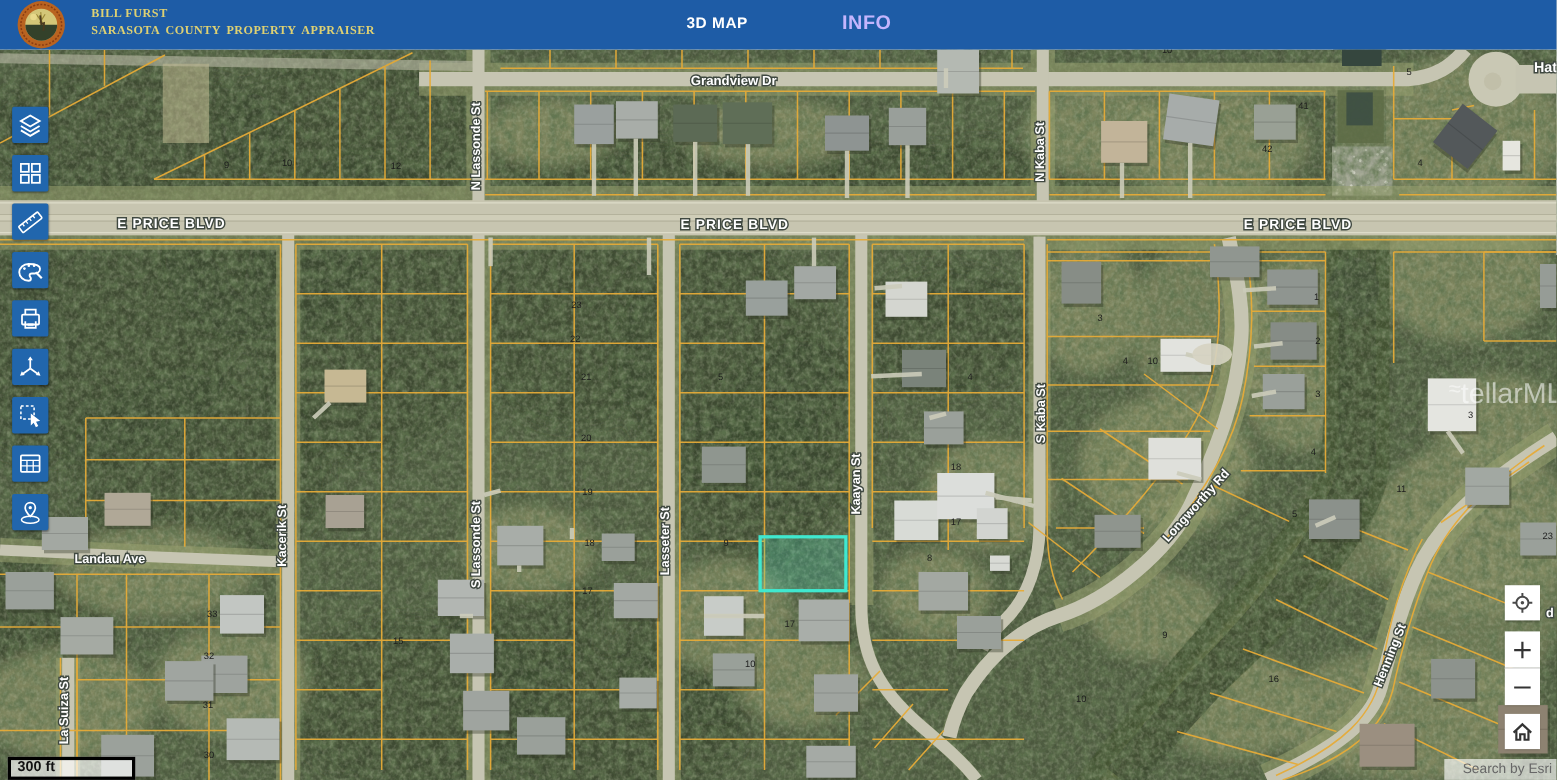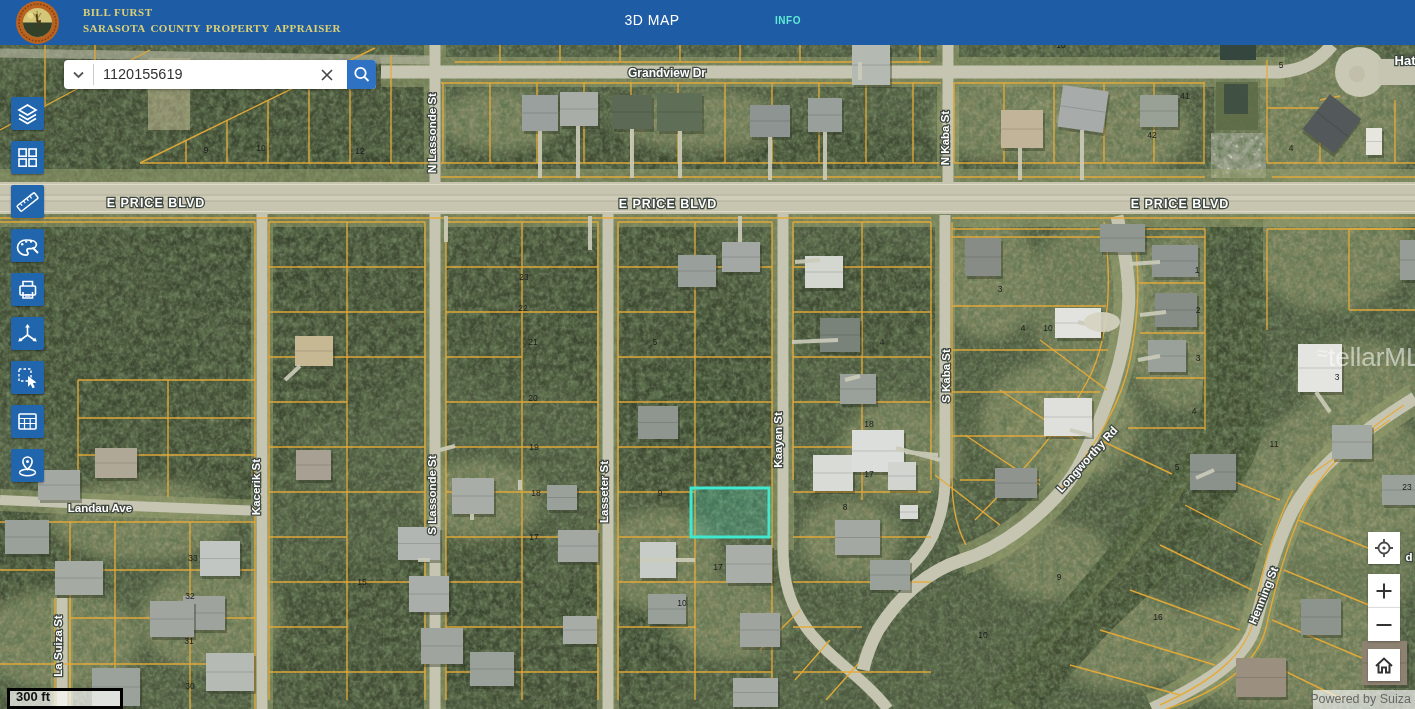--- a/index.html
+++ b/index.html
@@ -841,43 +841,25 @@
 <path d="M8,22.5 a14.5,14.5 0 0,0 29,0 Z" fill="#33412a"></path>
 <path d="M22,11 l1,10 M18,13 l6,8 M26,13 l-5,8" stroke="#9c8a3a" stroke-width="1.1" fill="none"></path>
 <circle cx="15.5" cy="15.5" r="3" fill="#e8d98a"></circle>
 <path d="M21.5,14 l1,8 l2.5,-1 l-0.5,7" stroke="#4a3a20" stroke-width="1.7" fill="none"></path>
       </svg>
 
 <div style="position:absolute;left:83px;top:6px;font-family:'Liberation Serif',serif;font-weight:bold;color:#ddd073;font-size:11px;letter-spacing:0.5px">BILL FURST</div>
 <div style="position:absolute;left:83px;top:22px;font-family:'Liberation Serif',serif;font-weight:bold;color:#ddd073;font-size:11px;letter-spacing:0.45px;word-spacing:2.2px">SARASOTA COUNTY PROPERTY APPRAISER</div>
 
 
-<div style="position:absolute;left:600px;top:4px;width:104px;height:32px;display:flex;align-items:center;justify-content:center;color:#fff;font-weight:normal;font-size:14px;letter-spacing:0.5px">3D MAP</div>
-
-<div style="position:absolute;left:750px;top:4px;width:76px;height:32px;display:flex;align-items:center;justify-content:center;color:#5eead4;font-weight:bold;font-size:10px;letter-spacing:0.5px">INFO</div>
+<div style="position:absolute;left:600px;top:4px;width:104px;height:32px;display:flex;align-items:center;justify-content:center;color:#fff;font-weight:bold;font-size:14px;letter-spacing:0.5px">3D MAP</div>
+
+<div style="position:absolute;left:750px;top:4px;width:76px;height:32px;display:flex;align-items:center;justify-content:center;color:#c4b5fd;font-weight:bold;font-size:18px;letter-spacing:0.5px">INFO</div>
 </div>
 
-<div style="position:absolute;left:64px;top:60px;width:312px;height:29px;background:#fff;border-radius:4px;box-shadow:0 1px 3px rgba(0,0,0,0.35)">
-
-<svg width="29" height="29" style="position:absolute;left:0;top:0" viewBox="0 0 29 29">
-        <path d="M10,12.5 L14.5,17 L19,12.5" stroke="#555" stroke-width="1.8" fill="none"></path>
-      </svg>
-<div style="position:absolute;left:29px;top:4px;height:21px;border-left:1px solid #ccc"></div>
-
-<div style="position:absolute;left:39px;top:6px;font-size:14.5px;color:#323232">1120155619</div>
-
-<svg width="16" height="16" style="position:absolute;left:255px;top:6.5px" viewBox="0 0 16 16">
-        <path d="M3,3 L13,13 M13,3 L3,13" stroke="#444" stroke-width="1.6"></path>
-      </svg>
-
-<div style="position:absolute;left:283px;top:0;width:29px;height:29px;background:#2f72c4;border-radius:0 4px 4px 0"><svg width="29" height="29" viewBox="0 0 29 29">
-          <circle cx="13.5" cy="13" r="5.2" stroke="#fff" stroke-width="1.8" fill="none"></circle>
-          <path d="M17.5,17 L21.5,21" stroke="#fff" stroke-width="1.8"></path>
-        </svg></div>
-</div>
 
 
 <div style="position:absolute;left:10.5px;top:96.5px;width:33px;height:33px;background:#2166ad;border-radius:2px;box-shadow:0 1px 2px rgba(0,0,0,0.4)"><svg width="33" height="33" viewBox="0 0 33 33">
         <path d="M16.5,8 L25,13 L16.5,18 L8,13 Z" fill="none" stroke="#fff" stroke-width="1.7"></path>
         <path d="M8,17.5 L16.5,22.5 L25,17.5" fill="none" stroke="#fff" stroke-width="1.7"></path>
         <path d="M8,21.5 L16.5,26.5 L25,21.5" fill="none" stroke="#fff" stroke-width="1.7"></path>
       </svg></div>
 
 <div style="position:absolute;left:10.5px;top:140.6px;width:33px;height:33px;background:#2166ad;border-radius:2px;box-shadow:0 1px 2px rgba(0,0,0,0.4)"><svg width="33" height="33" viewBox="0 0 33 33">
         <rect x="8" y="8" width="7.2" height="7.2" fill="none" stroke="#fff" stroke-width="1.6"></rect>
@@ -961,14 +943,14 @@
 <div style="position:absolute;left:1368px;top:649px;width:32px;height:32px;background:#fff;box-shadow:0 1px 2px rgba(0,0,0,0.3)"><svg width="32" height="32" viewBox="0 0 32 32">
         <path d="M8,17 L16,9.5 L24,17" fill="none" stroke="#333" stroke-width="2"></path>
         <path d="M10.5,15.5 L10.5,23.5 L14,23.5 L14,18.5 L18,18.5 L18,23.5 L21.5,23.5 L21.5,15.5" fill="none" stroke="#333" stroke-width="2"></path>
       </svg></div>
 
 <div style="position:absolute;left:7px;top:688px;width:110px;height:15px;background:rgba(255,255,255,0.68);border:3px solid #000">
       <div style="position:absolute;left:6px;top:-2px;font-size:13px;font-weight:bold;color:#111">300 ft</div>
     </div>
 
 <div style="position:absolute;left:1313px;top:690px;width:102px;height:19px;background:rgba(255,255,255,0.65)">
-      <div style="position:absolute;right:4px;top:2px;font-size:12.5px;color:#676767;white-space:nowrap">Powered by Suiza</div>
+      <div style="position:absolute;right:4px;top:2px;font-size:12.5px;color:#676767;white-space:nowrap">Search by Esri</div>
     </div>
 </div>
 </body></html>

